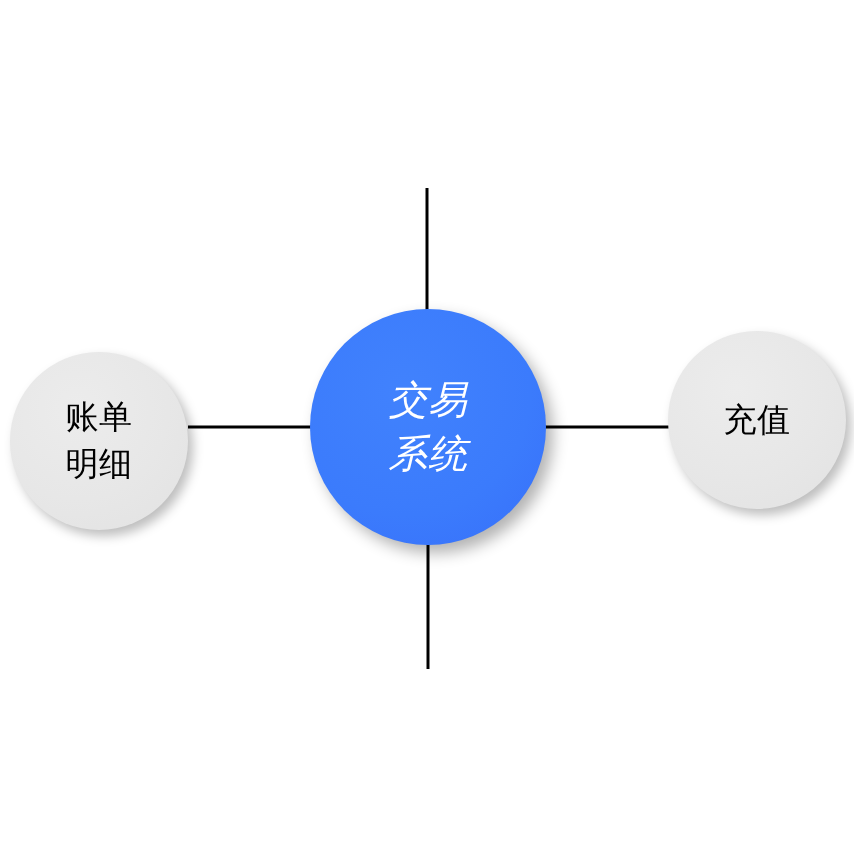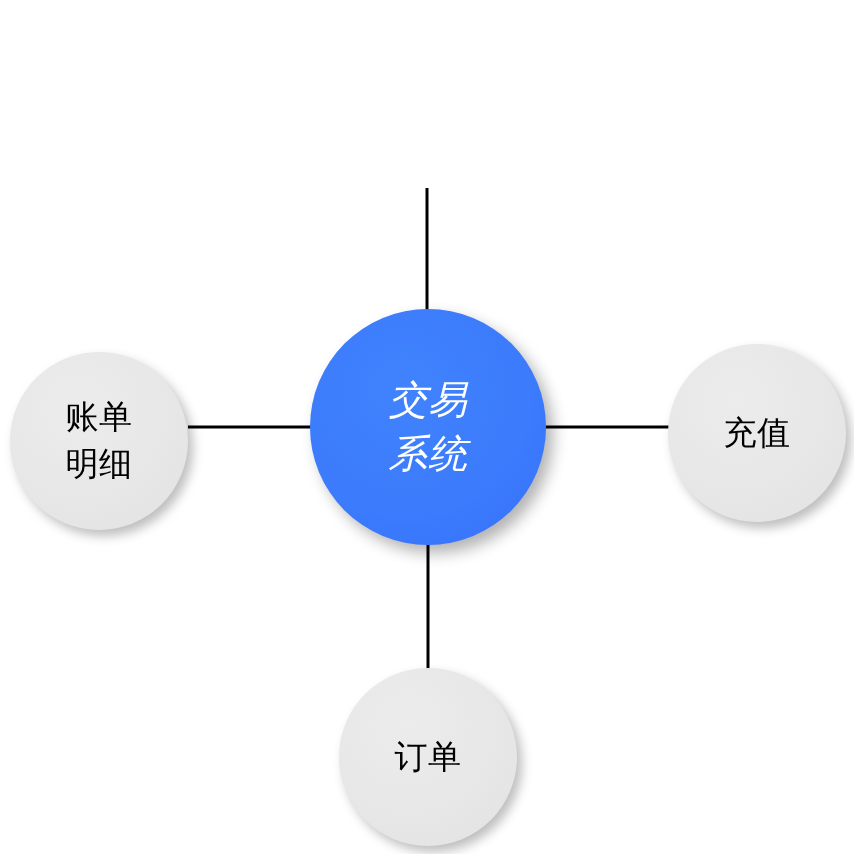--- a/index.html
+++ b/index.html
@@ -68,21 +68,21 @@
     font-size: 39px;
     font-weight: 400;
     line-height: 1.38;
   }
 
   
   #node-top    { left: 337px; top:   8px; width: 180px; height: 180px; }
   
   #node-left   { left:  10px; top: 352px; width: 178px; height: 178px; }
   
-  #node-right  { left: 668px; top: 344px; width: 178px; height: 178px; }
+  #node-right  { left: 668px; top: 331px; width: 178px; height: 178px; }
   
   #node-bottom { left: 339px; top: 668px; width: 178px; height: 178px; }
   
   #node-center { left: 310px; top: 309px; width: 236px; height: 236px; }
 </style>
 </head>
 <body>
 
 <div id="canvas">
 
@@ -96,22 +96,19 @@
 
   <div id="node-left" class="node satellite">
     <span class="label">账单
 明细</span>
   </div>
 
   <div id="node-right" class="node satellite">
     <span class="label">充值</span>
   </div>
 
-  <div id="node-bottom" class="node satellite">
-    <span class="label">订单</span>
-  </div>
 
   <div id="node-center" class="node center">
     <span class="label">交易
 系统</span>
   </div>
 
 </div>
 
 </body></html>

